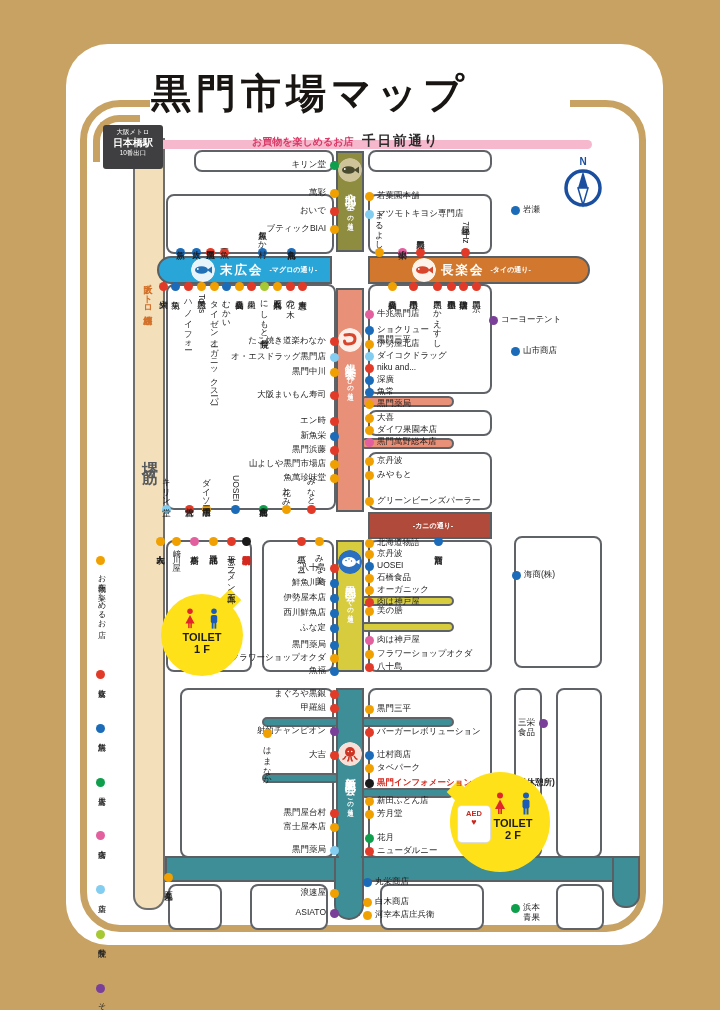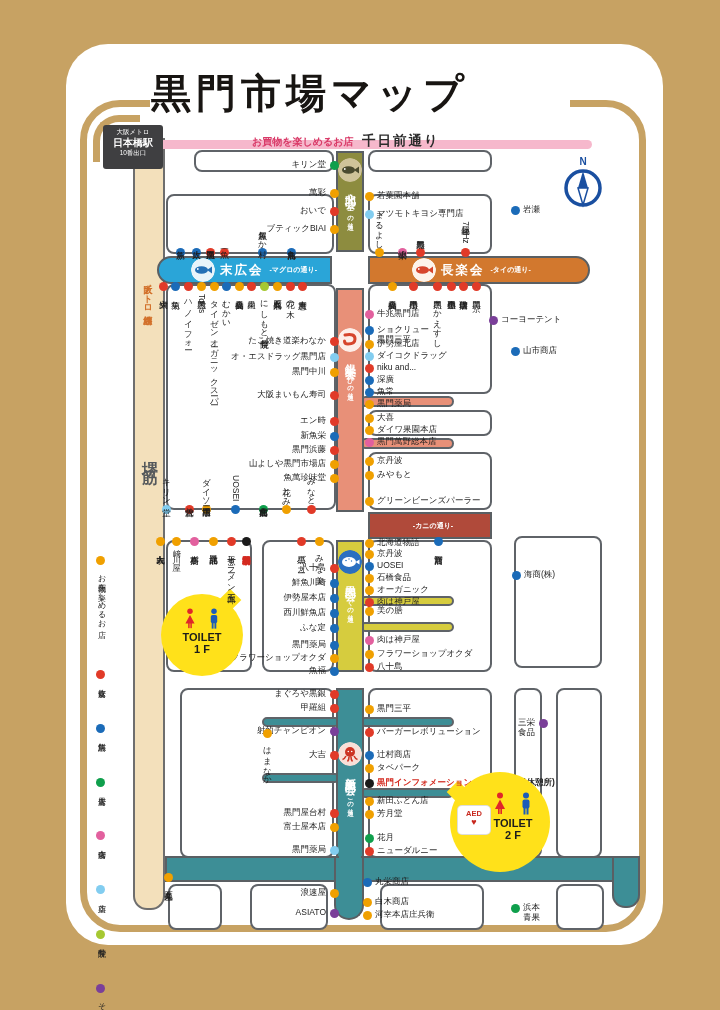--- a/index.html
+++ b/index.html
@@ -82,21 +82,21 @@
   .lab .sfx{color:#222;font-weight:bold}
 
   .legend-item{position:absolute;z-index:7;width:10px}
   .legend-dot{width:9px;height:9px;border-radius:50%;display:block;margin:0 auto}
   .legend-label{writing-mode:vertical-rl;font-size:8px;color:#222;margin:4px auto 0;display:block}
 
   .toilet{position:absolute;z-index:8;background:#ffe11a;border-radius:50%;text-align:center}
   .toilet .icons{display:flex;justify-content:center;gap:2px}
   .toilet .t-label{font-size:11px;font-weight:900;color:#1c1c1c;line-height:1.05;white-space:pre-line}
   .t-tail{position:absolute;width:16px;height:16px;background:#ffe11a;transform:rotate(45deg);z-index:7}
-  #aed-box{position:absolute;left:458px;top:806px;width:32px;height:28px;background:#fff;border-radius:4px;z-index:9;text-align:center;box-shadow:0 0 0 1px #ddd}
+  #aed-box{position:absolute;left:458px;top:806px;width:32px;height:36px;background:#fff;border-radius:4px;z-index:9;text-align:center;box-shadow:0 0 0 1px #ddd}
   #aed-box .aed-t{font-size:7.5px;font-weight:900;color:#c8281e;line-height:9px;margin-top:3px}
   #aed-box .aed-h{font-size:9px;color:#c8281e;line-height:9px}
 </style>
 </head>
 <body>
 
 <div id="card"></div>
 <div id="frame"></div>
 <div id="frame-cover"></div>
 <div id="frame-arc2"></div>

